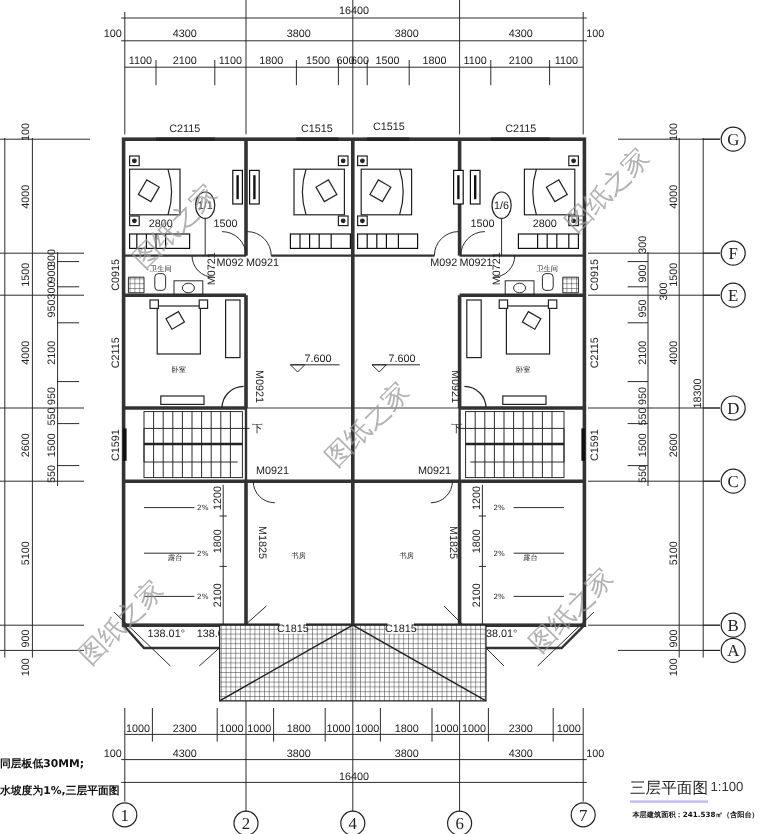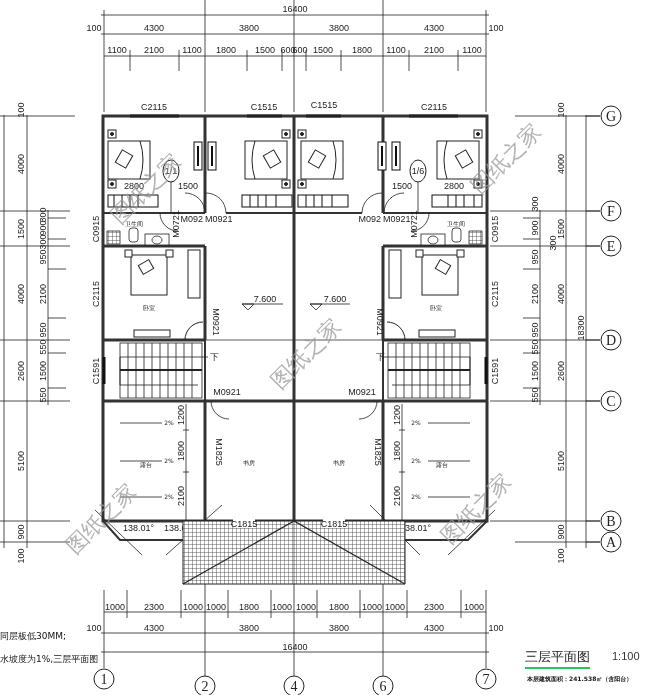--- a/index.html
+++ b/index.html
@@ -3,23 +3,23 @@
 <meta charset="utf-8">
 <style>
   html,body{margin:0;padding:0;background:#fff;}
   body{width:650px;height:695px;overflow:hidden;position:relative;font-family:"Liberation Sans",sans-serif;}
   svg{position:absolute;left:0;top:0;}
   .dim{font-family:"Liberation Sans",sans-serif;font-size:9px;fill:#222;}
   .lbl{font-family:"Liberation Sans",sans-serif;font-size:9px;fill:#222;}
   .small{font-family:"DejaVu Sans",sans-serif;font-size:6px;fill:#222;}
   .bub{font-family:"Liberation Serif",serif;font-size:14px;fill:#222;}
   .wm{font-family:"DejaVu Sans",sans-serif;font-size:22px;fill:#9a9a9a;opacity:.75;}
-  .note{position:absolute;font-family:"DejaVu Sans",sans-serif;font-size:9px;color:#111;font-weight:normal;}
-  .title{position:absolute;left:525px;top:648px;font-family:"DejaVu Sans",sans-serif;font-size:13px;color:#222;border-bottom:2px solid #22c55e;padding-bottom:1px;}
-  .scale{position:absolute;left:612px;top:650px;font-family:"Liberation Sans",sans-serif;font-size:11px;color:#333;}
+  .note{position:absolute;font-family:"DejaVu Sans",sans-serif;font-size:9px;color:#111;font-weight:bold;}
+  .title{position:absolute;left:525px;top:648px;font-family:"DejaVu Sans",sans-serif;font-size:13px;color:#222;border-bottom:2px solid #c4b5fd;padding-bottom:1px;}
+  .scale{position:absolute;left:592px;top:650px;font-family:"Liberation Sans",sans-serif;font-size:11px;color:#333;}
   .area{position:absolute;left:527px;top:675px;font-family:"DejaVu Sans",sans-serif;font-size:6px;color:#111;font-weight:bold;}
 </style>
 </head>
 <body>
 
 <svg width="650" height="695" viewBox="0 0 650 695">
   <defs>
     <pattern id="grid" width="4" height="4" patternUnits="userSpaceOnUse">
       <rect width="4" height="4" fill="#fff"></rect>
       <path d="M0 0H4M0 0V4" stroke="#333" stroke-width="0.8"></path>

